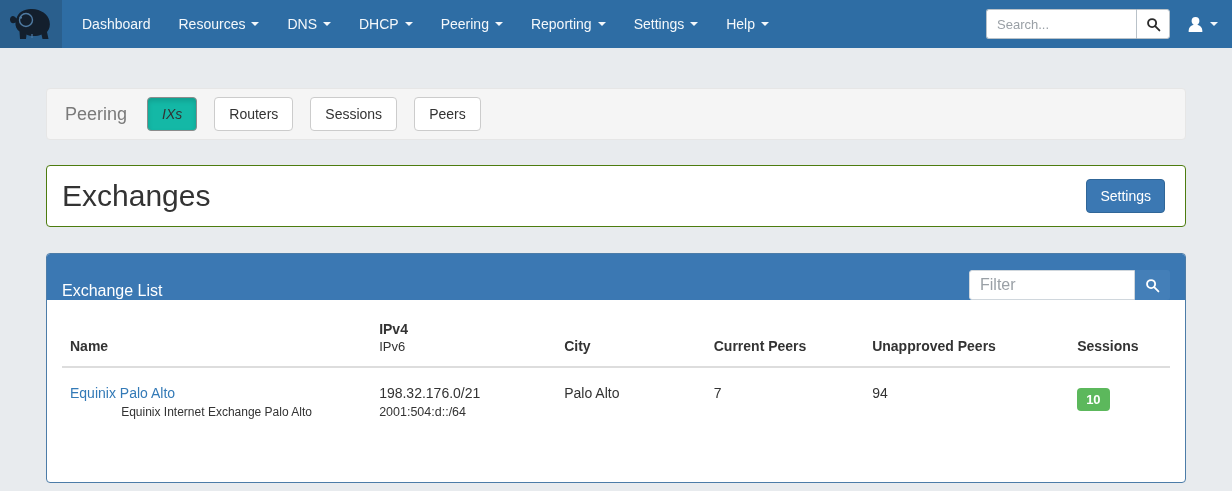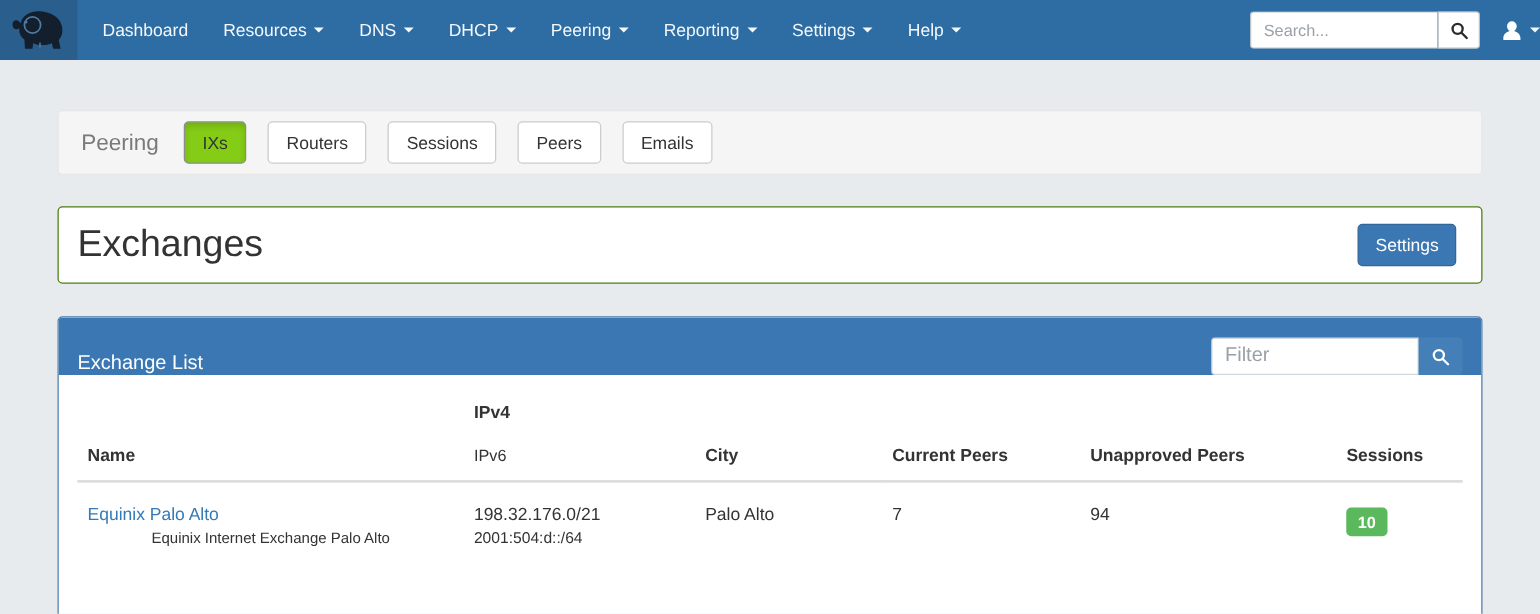--- a/index.html
+++ b/index.html
@@ -10,55 +10,55 @@
     font-family:"Liberation Sans", sans-serif;
     color:#333;
     overflow:hidden;
   }
   
   .navbar { height:48px; background:#2e6da4; display:flex; align-items:center; }
   .logo-tile { width:62px; height:48px; background:#2a5f8d; display:flex; align-items:center; justify-content:center; flex:0 0 auto; cursor:pointer; }
   .nav-menu { display:flex; list-style:none; margin:0 0 0 6px; padding:0;justify-content:flex-end; }
   .nav-menu li { color:#f4f8fb; font-size:14px; padding:0 14px; height:48px; display:flex; align-items:center; gap:6px; cursor:pointer; white-space:nowrap; }
   .caret { width:0; height:0; border-left:4px solid transparent; border-right:4px solid transparent; border-top:4px solid #f4f8fb; display:inline-block; }
-  .nav-right { margin-left:auto; display:flex; align-items:center; padding-right:0; }
+  .nav-right { margin-left:auto; display:flex; align-items:center; padding-right:14px; }
   .search-group { display:flex; }
   .search-group input { width:150px; height:30px; border:1px solid #b9c2c9; border-right:none; border-radius:3px 0 0 3px; padding:0 10px; font-size:13px; color:#555; outline:none; font-family:"Liberation Sans", sans-serif; }
   .search-group input::placeholder { color:#9aa0a6; }
   .search-group button { width:34px; height:30px; background:#fff; border:1px solid #b9c2c9; border-radius:0 3px 3px 0; display:flex; align-items:center; justify-content:center; cursor:pointer; padding:0; }
   .user-menu { display:flex; align-items:center; gap:5px; margin-left:16px; cursor:pointer; }
 
   
   .container { width:1140px; margin:0 auto; }
 
   
   .peering-bar { margin-top:40px; background:#f5f5f5; border:1px solid #e6e6e6; border-radius:4px; padding:8px 18px; display:flex; align-items:center; }
   .peering-label { font-size:18px; color:#7a7a7a; margin-right:20px; }
   .btn { background:#fff; border:1px solid #ccc; border-radius:4px; padding:7px 14px; font-size:14px; color:#333; margin-right:17px; cursor:pointer; font-family:"Liberation Sans", sans-serif; line-height:1.3; }
-  .btn.active { background:#84cc16; border-color:#8c8c8c; box-shadow:inset 0 3px 5px rgba(0,0,0,.14); }
+  .btn.active { background:#14b8a6; border-color:#8c8c8c; box-shadow:inset 0 3px 5px rgba(0,0,0,.14);font-style:italic; }
 
   
   .panel-white { margin-top:25px; background:#fff; border:1px solid #4d7c0f; border-radius:4px; }
   .exchanges-header { display:flex; align-items:center; justify-content:space-between; padding:11px 20px 11px 15px; }
   .page-title { font-size:30px; font-weight:400; color:#333; margin:0; line-height:38px; }
   .btn-primary { background:#3b78b3; border:1px solid #306698; color:#fff; border-radius:4px; padding:7px 13px; font-size:14px; cursor:pointer; font-family:"Liberation Sans", sans-serif; line-height:1.3; }
 
   
   .panel-primary { margin-top:26px; background:#fff; border:1px solid #4c7ca8; border-radius:4px; overflow:hidden; }
   .panel-heading { background:#3b78b3; height:46px; display:flex; align-items:flex-end; padding:0 15px; }
   .panel-title { color:#fff; font-size:16px; }
   .filter-group { margin-left:auto; display:flex; }
   .filter-group input { width:166px; height:30px; border:1px solid #d0d7dd; border-radius:3px 0 0 3px; padding:0 10px; font-size:16px; color:#555; outline:none; font-family:"Liberation Sans", sans-serif; }
   .filter-group input::placeholder { color:#9aa0a6; }
   .filter-group button { width:35px; height:30px; background:#447fb8; border:none; border-radius:0 3px 3px 0; display:flex; align-items:center; justify-content:center; cursor:pointer; padding:0; }
   .panel-body { padding:15px 15px 55px 15px; }
 
   table.exchange-table { width:100%; border-collapse:collapse; font-size:14px; color:#333; }
   .exchange-table th { text-align:left; font-weight:bold; vertical-align:bottom; padding:6px 8px 12px 8px; border-bottom:2px solid #ddd; font-size:14px; }
-  .th-sub { font-weight:normal; font-size:13px; margin-top:20px; }
+  .th-sub { font-weight:normal; font-size:13px; margin-top:2px; }
   .exchange-table td { padding:17px 8px 8px 8px; vertical-align:top; }
   .exchange-table a { color:#337ab7; text-decoration:none; }
   .row-desc { font-size:12px; color:#333; margin-top:4px;text-align:center; }
   .ipv6-val { font-size:12.5px; margin-top:4px; }
   .badge-success { background:#5cb85c; color:#fff; font-weight:bold; font-size:13px; padding:4px 9px; border-radius:4px; display:inline-block; margin-top:3px; }
 </style>
 </head>
 <body>
 
 <div class="page">
@@ -125,21 +125,20 @@
   </nav>
 
   <div class="container">
 
     <div class="peering-bar">
       <span class="peering-label">Peering</span>
       <button class="btn active">IXs</button>
       <button class="btn">Routers</button>
       <button class="btn">Sessions</button>
       <button class="btn">Peers</button>
-      <button class="btn">Emails</button>
     </div>
 
     <div class="panel-white exchanges-header">
       <h1 class="page-title">Exchanges</h1>
       <button class="btn-primary">Settings</button>
     </div>
 
     <div class="panel-primary">
       <div class="panel-heading">
         <span class="panel-title">Exchange List</span>

